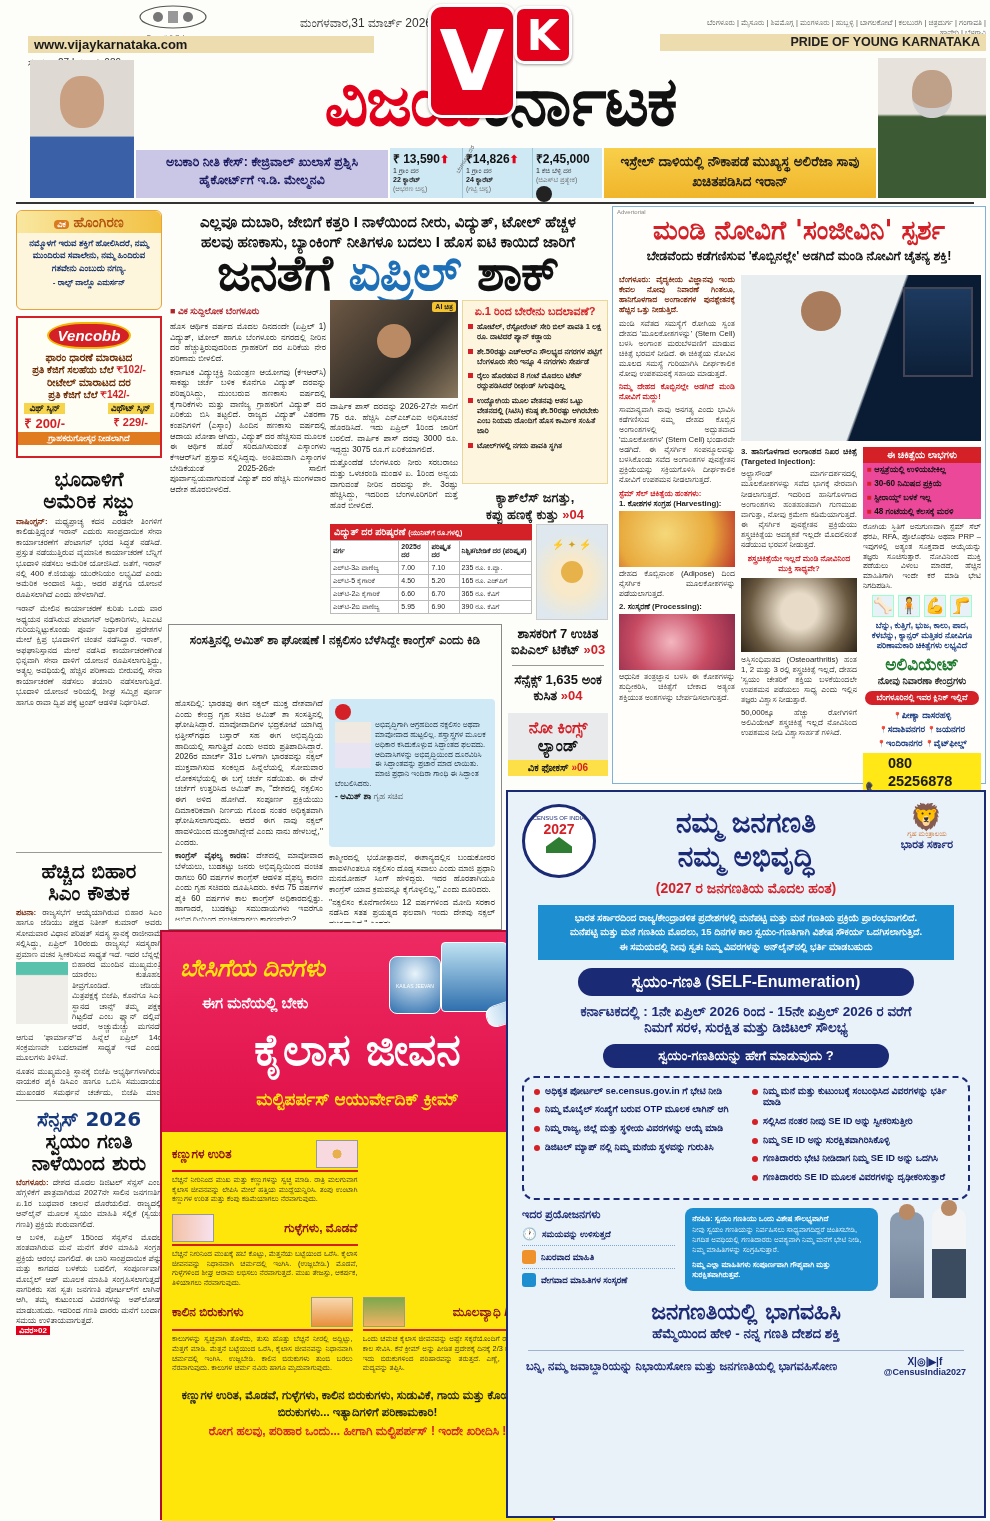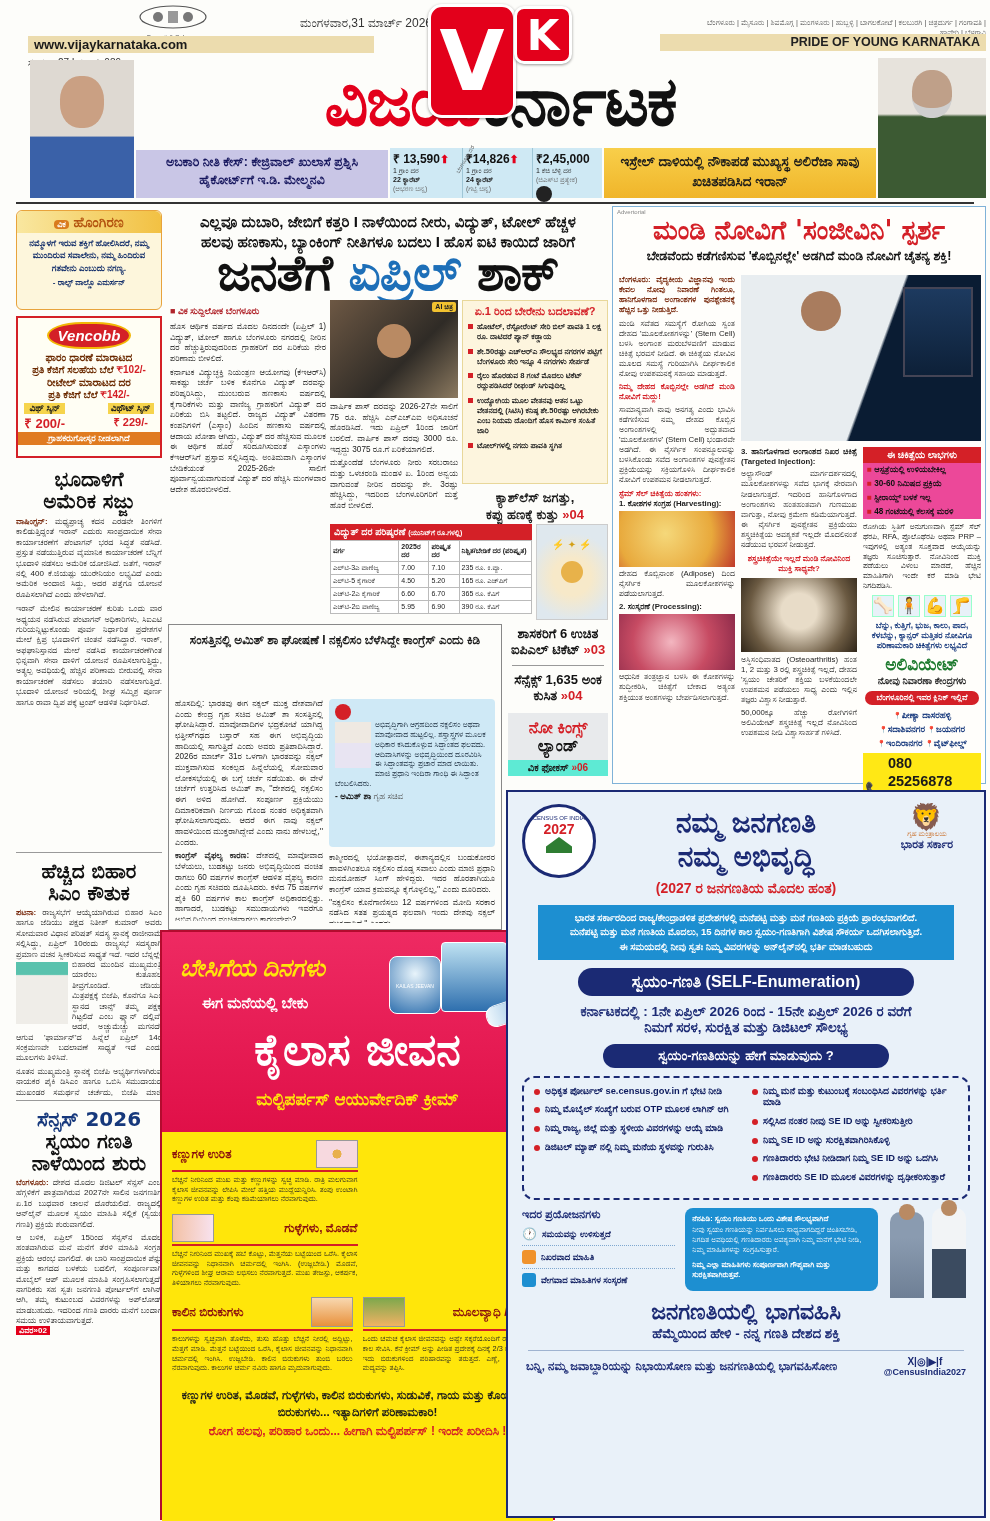--- a/index.html
+++ b/index.html
@@ -302,27 +302,27 @@
       <div style="font-size:7.6px;line-height:1.3;color:#123;">ಅಭಿವೃದ್ಧಿಗಾಗಿ ಆಗ್ರಹದಿಂದ ನಕ್ಸಲಿಸಂ ಅಥವಾ ಮಾವೋವಾದ ಹುಟ್ಟಲಿಲ್ಲ. ಶಸ್ತ್ರಾಸ್ತ್ರಗಳ ಮೂಲಕ ಅಧಿಕಾರ ಕಸಿದುಕೊಳ್ಳುವ ಸಿದ್ಧಾಂತದ ಫಲವದು. ಆದಿವಾಸಿಗಳನ್ನು ಅಭಿವೃದ್ಧಿಯಿಂದ ದೂರವಿರಿಸಿ ಈ ಸಿದ್ಧಾಂತವನ್ನು ಪ್ರಚಾರ ಮಾಡ ಲಾಯಿತು. ಮಾಜಿ ಪ್ರಧಾನಿ ಇಂದಿರಾ ಗಾಂಧಿ ಈ ಸಿದ್ಧಾಂತ ಬೆಂಬಲಿಸಿದರು.</div>
       <div class="b" style="font-size:8.5px;margin-top:2px;"><span>- ಅಮಿತ್ ಶಾ </span><span style="font-weight:normal;color:#555;">ಗೃಹ ಸಚಿವ</span></div>
     </div>
     <div class="abs body-txt j" style="left:160px;top:228px;width:166px;height:70px;font-size:8.2px;">
       <span>ಕಾಶ್ಮೀರದಲ್ಲಿ ಭಯೋತ್ಪಾದನೆ, ಈಶಾನ್ಯದಲ್ಲಿನ ಬಂಡುಕೋರರ ಹಾವಳಿಗಿಂತಲೂ ನಕ್ಸಲಿಸಂ ದೊಡ್ಡ ಸವಾಲು ಎಂದು ಮಾಜಿ ಪ್ರಧಾನಿ ಮನಮೋಹನ್ ಸಿಂಗ್ ಹೇಳಿದ್ದರು. ಇದರ ಹೊರತಾಗಿಯೂ ಕಾಂಗ್ರೆಸ್ ಯಾವ ಕ್ರಮವನ್ನೂ ಕೈಗೊಳ್ಳಲಿಲ್ಲ,'' ಎಂದು ದೂರಿದರು.</span>
       <span style="display:block;margin-top:2px;">''ನಕ್ಸಲಿಸಂ ಕೊನೆಗಾಣಿಸಲು 12 ವರ್ಷಗಳಿಂದ ಮೋದಿ ಸರಕಾರ ನಡೆಸಿದ ಸತತ ಪ್ರಯತ್ನದ ಫಲವಾಗಿ ಇಂದು ದೇಶವು ನಕ್ಸಲ್ ಮುಕ್ತವಾಗಿದೆ,'' ಎಂದರು.</span>
     </div>
   </div>
 
   <div class="abs" style="left:508px;top:626px;width:100px;">
-    <div class="briefs-item"><span>ಶಾಸಕರಿಗೆ 6 ಉಚಿತ ಐಪಿಎಲ್ ಟಿಕೆಟ್ </span><span class="refmark">»03</span></div>
+    <div class="briefs-item"><span>ಶಾಸಕರಿಗೆ 7 ಉಚಿತ ಐಪಿಎಲ್ ಟಿಕೆಟ್ </span><span class="refmark">»03</span></div>
     <div class="rule" style="margin:6px 4px;"></div>
     <div class="briefs-item"><span>ಸೆನ್ಸೆಕ್ಸ್ 1,635 ಅಂಕ ಕುಸಿತ </span><span class="refmark">»04</span></div>
     <div style="background:#e8eaec;margin-top:9px;text-align:center;padding-top:6px;">
       <div class="b" style="font-size:16px;color:#d42027;">ನೋ ಕಿಂಗ್ಸ್</div>
       <div class="b" style="font-size:16px;color:#111;">ಲ್ಯಾಂಡ್</div>
-      <div class="b" style="background:#5eead4;font-size:10px;margin-top:5px;padding:2px 12px;"><span>ವಿಕ ಫೋಕಸ್ </span><span class="refmark">»06</span></div>
+      <div class="b" style="background:#fde047;font-size:10px;margin-top:5px;padding:2px 12px;"><span>ವಿಕ ಫೋಕಸ್ </span><span class="refmark">»06</span></div>
     </div>
   </div>
 
   <div class="abs adv" style="left:612px;top:206px;width:374px;height:578px;">
     <div class="abs" style="left:4px;top:2px;font-size:6px;color:#888;">Advertorial</div>
     <div class="adv-h" style="margin-top:10px;">ಮಂಡಿ ನೋವಿಗೆ 'ಸಂಜೀವಿನಿ' ಸ್ಪರ್ಶ</div>
     <div class="adv-sub" style="margin-top:6px;">ಬೇಡವೆಂದು ಕಡೆಗಣಿಸುವ 'ಕೊಬ್ಬಿನಲ್ಲೇ' ಅಡಗಿದೆ ಮಂಡಿ ನೋವಿಗೆ ಚೈತನ್ಯ ಶಕ್ತಿ!</div>
 
     <div class="abs body-txt j" style="left:6px;top:68px;width:116px;height:504px;font-size:7.8px;">
       <span class="dateline">ಬೆಂಗಳೂರು: ವೈದ್ಯಕೀಯ ವಿಜ್ಞಾನವು ಇಂದು ಕೇವಲ ನೋವು ನಿವಾರಣೆ ಗಿಂತಲೂ, ಹಾನಿಗೊಳಗಾದ ಅಂಗಾಂಶಗಳ ಪುನಶ್ಚೇತನಕ್ಕೆ ಹೆಚ್ಚಿನ ಒತ್ತು ನೀಡುತ್ತಿದೆ.</span>

